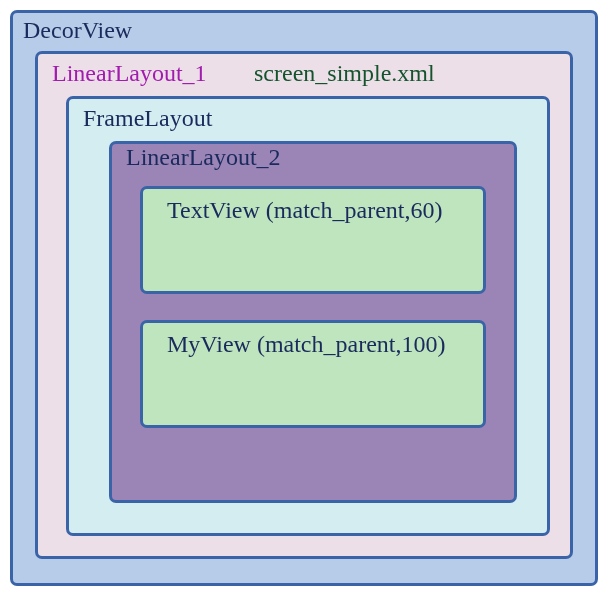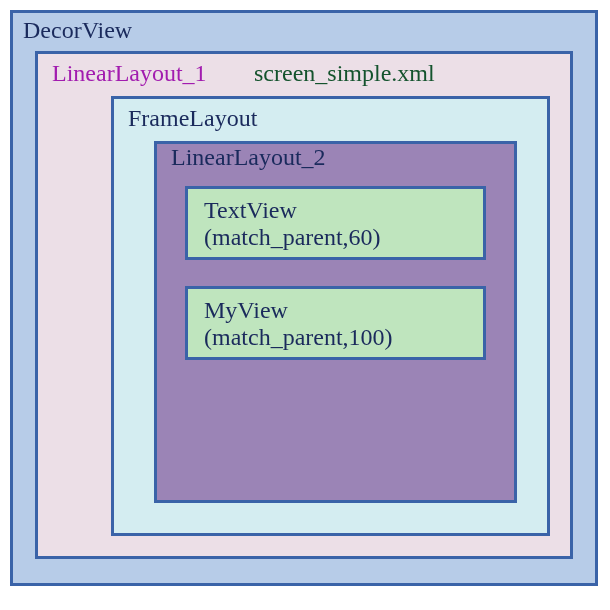--- a/index.html
+++ b/index.html
@@ -1,15 +1,15 @@
 <!DOCTYPE html>
 <html><head>
 <meta charset="utf-8">
 <style>
-  * { box-sizing: border-box; margin: 0; padding: 0; }
+  * { box-sizing: border-box; margin: 0; padding: 0; border-radius: 7px; }
   body {
     width: 610px;
     height: 610px;
     font-family: "Times New Roman", Times, serif;
     font-size: 24px;
     background: #fff;
   }
   .box {
     border: 3px solid #3a63a8;
     position: relative;
@@ -41,44 +41,43 @@
   .linear1-file {
     position: absolute;
     top: 6px;
     left: 216px;
     color: #14532d;
   }
   .frame {
     background: #d4edf1;
     height: 440px;
     padding: 42px 30px 24px 40px;
-    margin-left: 45px;
   }
   .frame-label {
     position: absolute;
     top: 6px;
     left: 14px;
     color: #1a2a5c;
   }
   .linear2 {
     background: #9b84b6;
     height: 362px;
     padding: 42px 28px 20px 28px;
   }
   .linear2-label {
     position: absolute;
     top: 0;
     left: 14px;
     color: #1a2a5c;
   }
   .child {
     background: #bfe5be;
-    height: 74px;
+    height: 108px;
     margin-bottom: 26px;
-    padding: 8px 16px;
+    padding: 8px 24px;
     color: #1a2a5c;
   }
 </style>
 </head>
 <body>
 
 <div class="box decor-view">
   <div class="decor-label">DecorView</div>
 
   <div class="box linear1">

